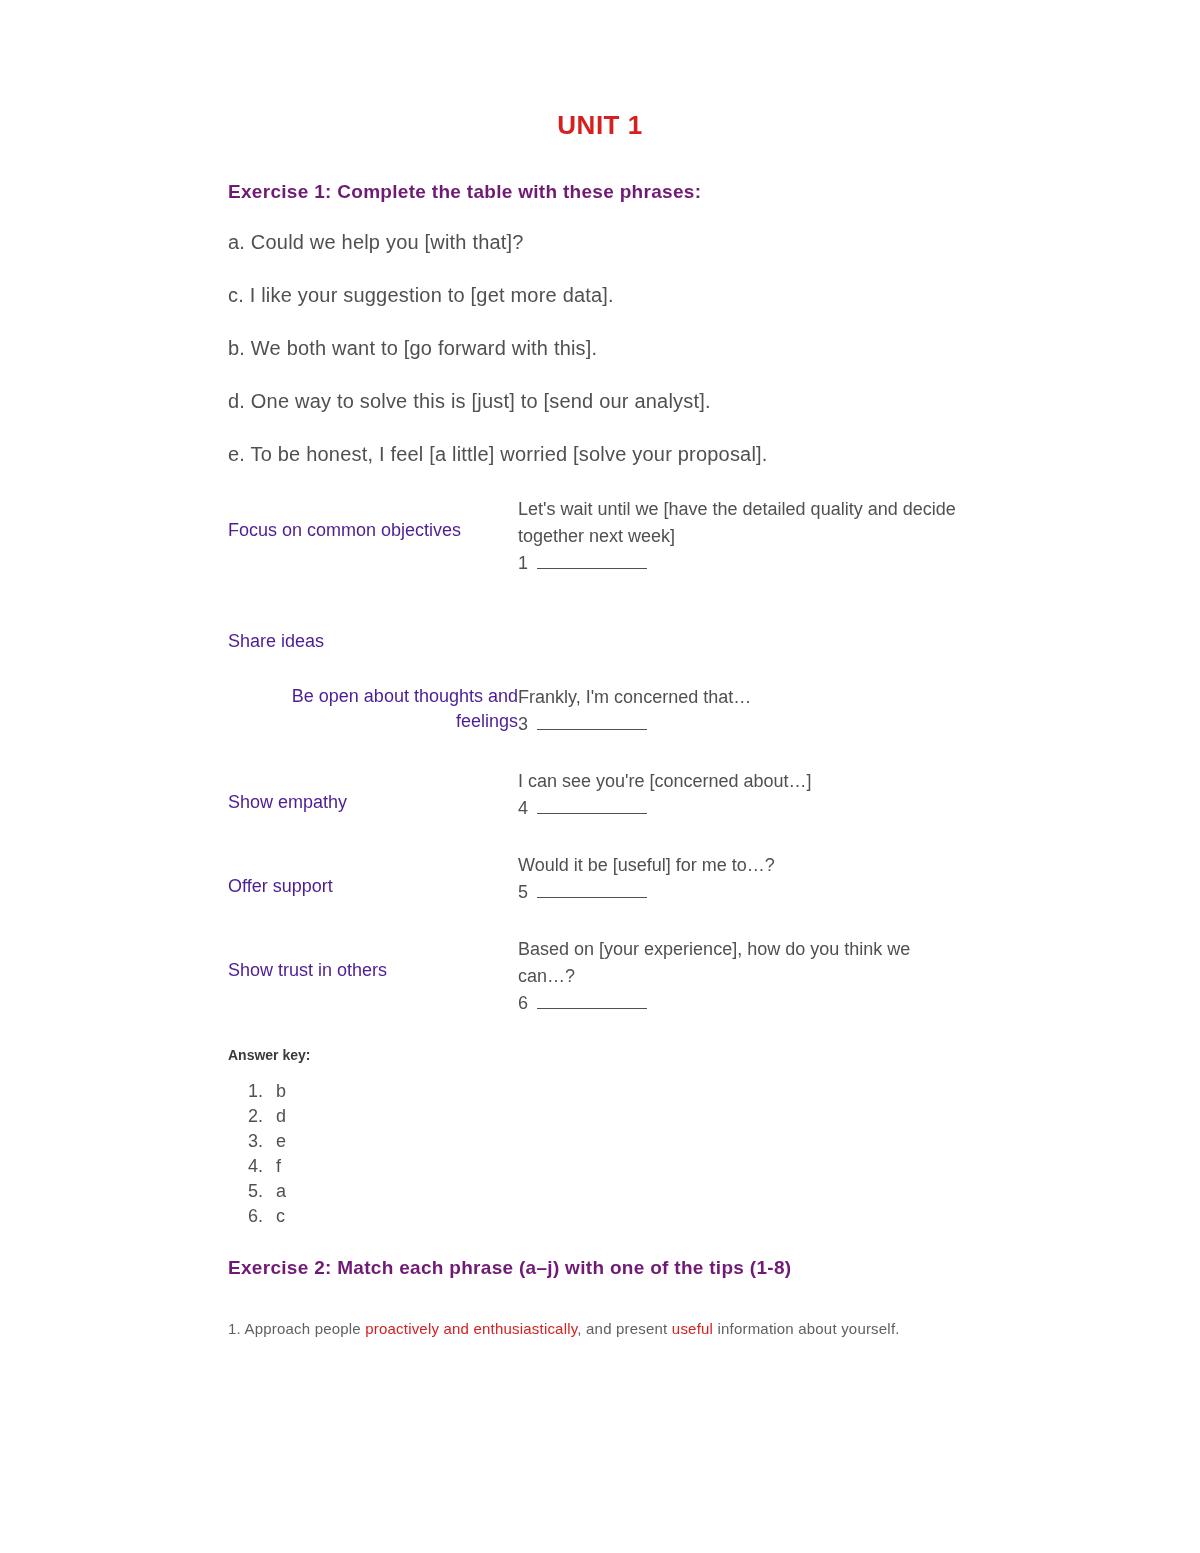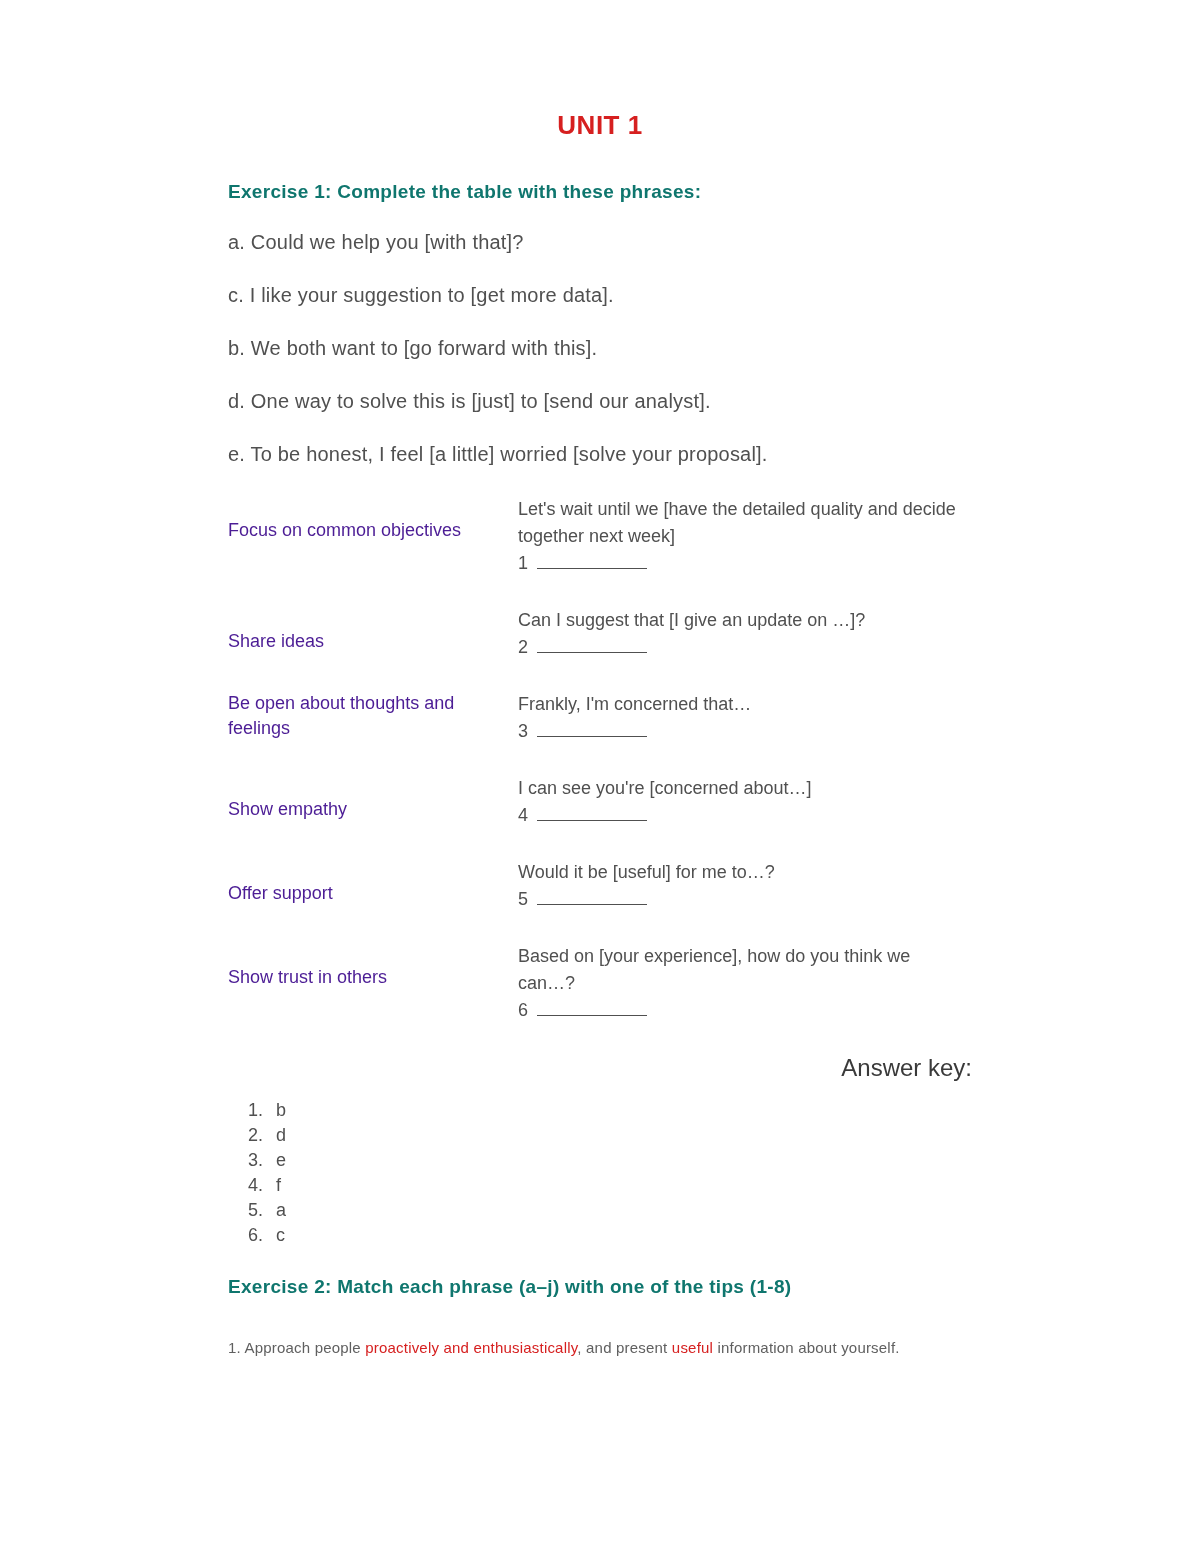--- a/index.html
+++ b/index.html
@@ -19,21 +19,21 @@
   }
   .unit-title {
     text-align: center;
     color: #d62020;
     font-weight: bold;
     font-size: 26px;
     margin-bottom: 40px;
     letter-spacing: 0.5px;
   }
   .exercise-heading {
-    color: #0f766e;
+    color: #701a75;
     font-weight: bold;
     font-size: 19px;
     margin-top: 20px;
     margin-bottom: 28px;
     letter-spacing: 0.3px;
   }
   .phrase-line {
     color: #505050;
     font-size: 20px;
     margin-bottom: 30px;
@@ -48,41 +48,40 @@
     margin-bottom: 30px;
   }
   .table-label {
     flex: 0 0 290px;
     font-weight: normal;
     color: #4c1d95;
     font-size: 18px;
     line-height: 1.4;
     padding-top: 22px;
   }
-  .table-label.twoline { padding-top: 0; }
+  .table-label.twoline { padding-top: 0; text-align: right; }
   .table-content {
     flex: 1;
     color: #505050;
     font-size: 18px;
     line-height: 1.5;
   }
   .blank-line {
     display: inline-block;
     border-bottom: 1.5px solid #505050;
     width: 110px;
     vertical-align: baseline;
     margin-left: 4px;
   }
   .answer-key-heading {
-    font-weight: normal;
+    font-weight: bold;
     color: #3a3a3a;
-    font-size: 24px;
+    font-size: 14px;
     margin-top: 10px;
     margin-bottom: 18px;
-    text-align: right;
   }
   ol.answer-list {
     margin: 0 0 30px 40px;
     padding: 0;
     color: #505050;
     font-size: 18px;
   }
   ol.answer-list li {
     margin-bottom: 4px;
     padding-left: 8px;
@@ -117,25 +116,20 @@
       <div class="table-label">Focus on common objectives</div>
       <div class="table-content">
         <span>Let's wait until we [have the detailed quality and decide together next week]</span><br>
         <span>1</span>
         <span class="blank-line"></span>
       </div>
     </div>
 
     <div class="table-row">
       <div class="table-label">Share ideas</div>
-      <div class="table-content">
-        <span>Can I suggest that [I give an update on …]?</span><br>
-        <span>2</span>
-        <span class="blank-line"></span>
-      </div>
     </div>
 
     <div class="table-row">
       <div class="table-label twoline">Be open about thoughts and feelings</div>
       <div class="table-content">
         <span>Frankly, I'm concerned that…</span><br>
         <span>3</span>
         <span class="blank-line"></span>
       </div>
     </div>

